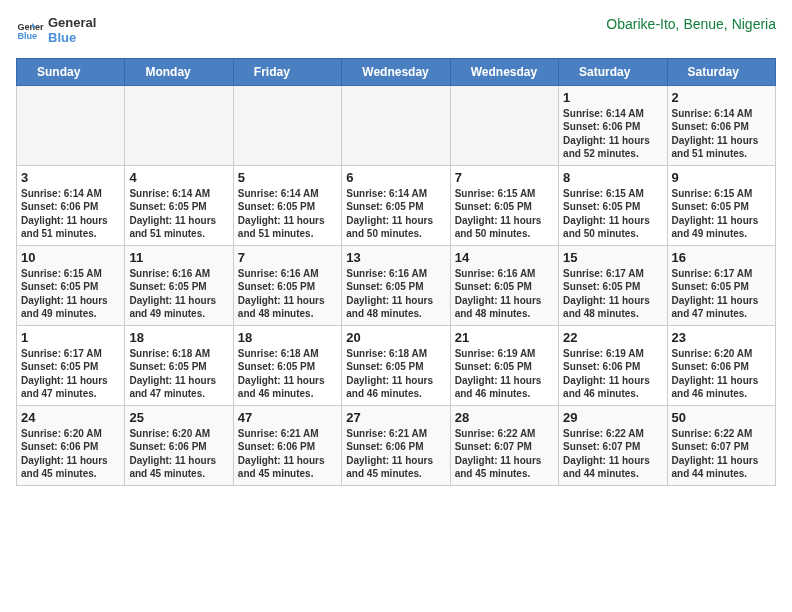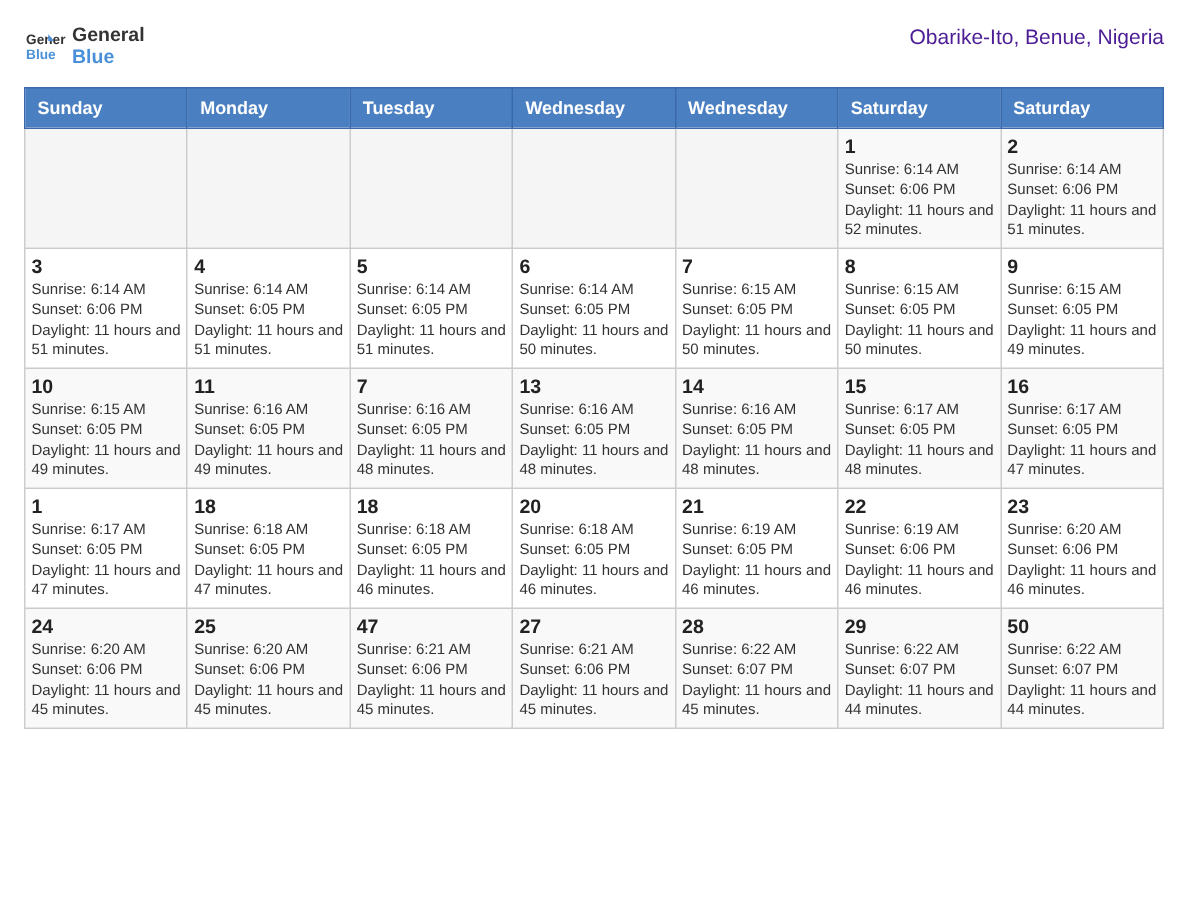--- a/index.html
+++ b/index.html
@@ -28,31 +28,31 @@
     .title-block {
       text-align: right;
     }
     .month-title {
       font-size: 36px;
       font-weight: 300;
       color: #333;
     }
     .location {
       font-size: 14px;
-      color: #4c1d95;
+      color: #15803d;
     }
     .calendar {
       width: 100%;
       border-collapse: collapse;
       font-size: 11px;
     }
     .calendar thead th {
       background: #4a7fc1;
       color: #fff;
-      padding: 6px 8px;
+      padding: 6px 20px;
       text-align: left;
       font-size: 12px;
       font-weight: bold;
       border: 1px solid #3a6aad;
     }
     .calendar tbody td {
       border: 1px solid #ccc;
       vertical-align: top;
       padding: 4px;
       width: calc(100% / 7);
@@ -69,20 +69,21 @@
       font-size: 13px;
       font-weight: bold;
       color: #222;
       display: block;
       margin-bottom: 2px;
     }
     .day-info {
       font-size: 10px;
       color: #333;
       line-height: 1.35;
+      font-weight: bold;
     }
     .empty-cell {
       background: #f5f5f5 !important;
     }
   </style>
 </head>
 <body>
 
 <div class="header">
   <div class="logo">
@@ -99,21 +100,21 @@
   <div class="title-block">
     <div class="location">Obarike-Ito, Benue, Nigeria</div>
   </div>
 </div>
 
 <table class="calendar">
   <thead>
     <tr>
     <th>Sunday</th>
         <th>Monday</th>
-        <th>Tuesday</th>
+        <th>Friday</th>
         <th>Wednesday</th>
         <th>Wednesday</th>
         <th>Saturday</th>
         <th>Saturday</th>
       </tr>
   </thead>
   <tbody id="calendar-body">
   <tr>
         <td class="empty-cell"></td>
         <td class="empty-cell"></td>

